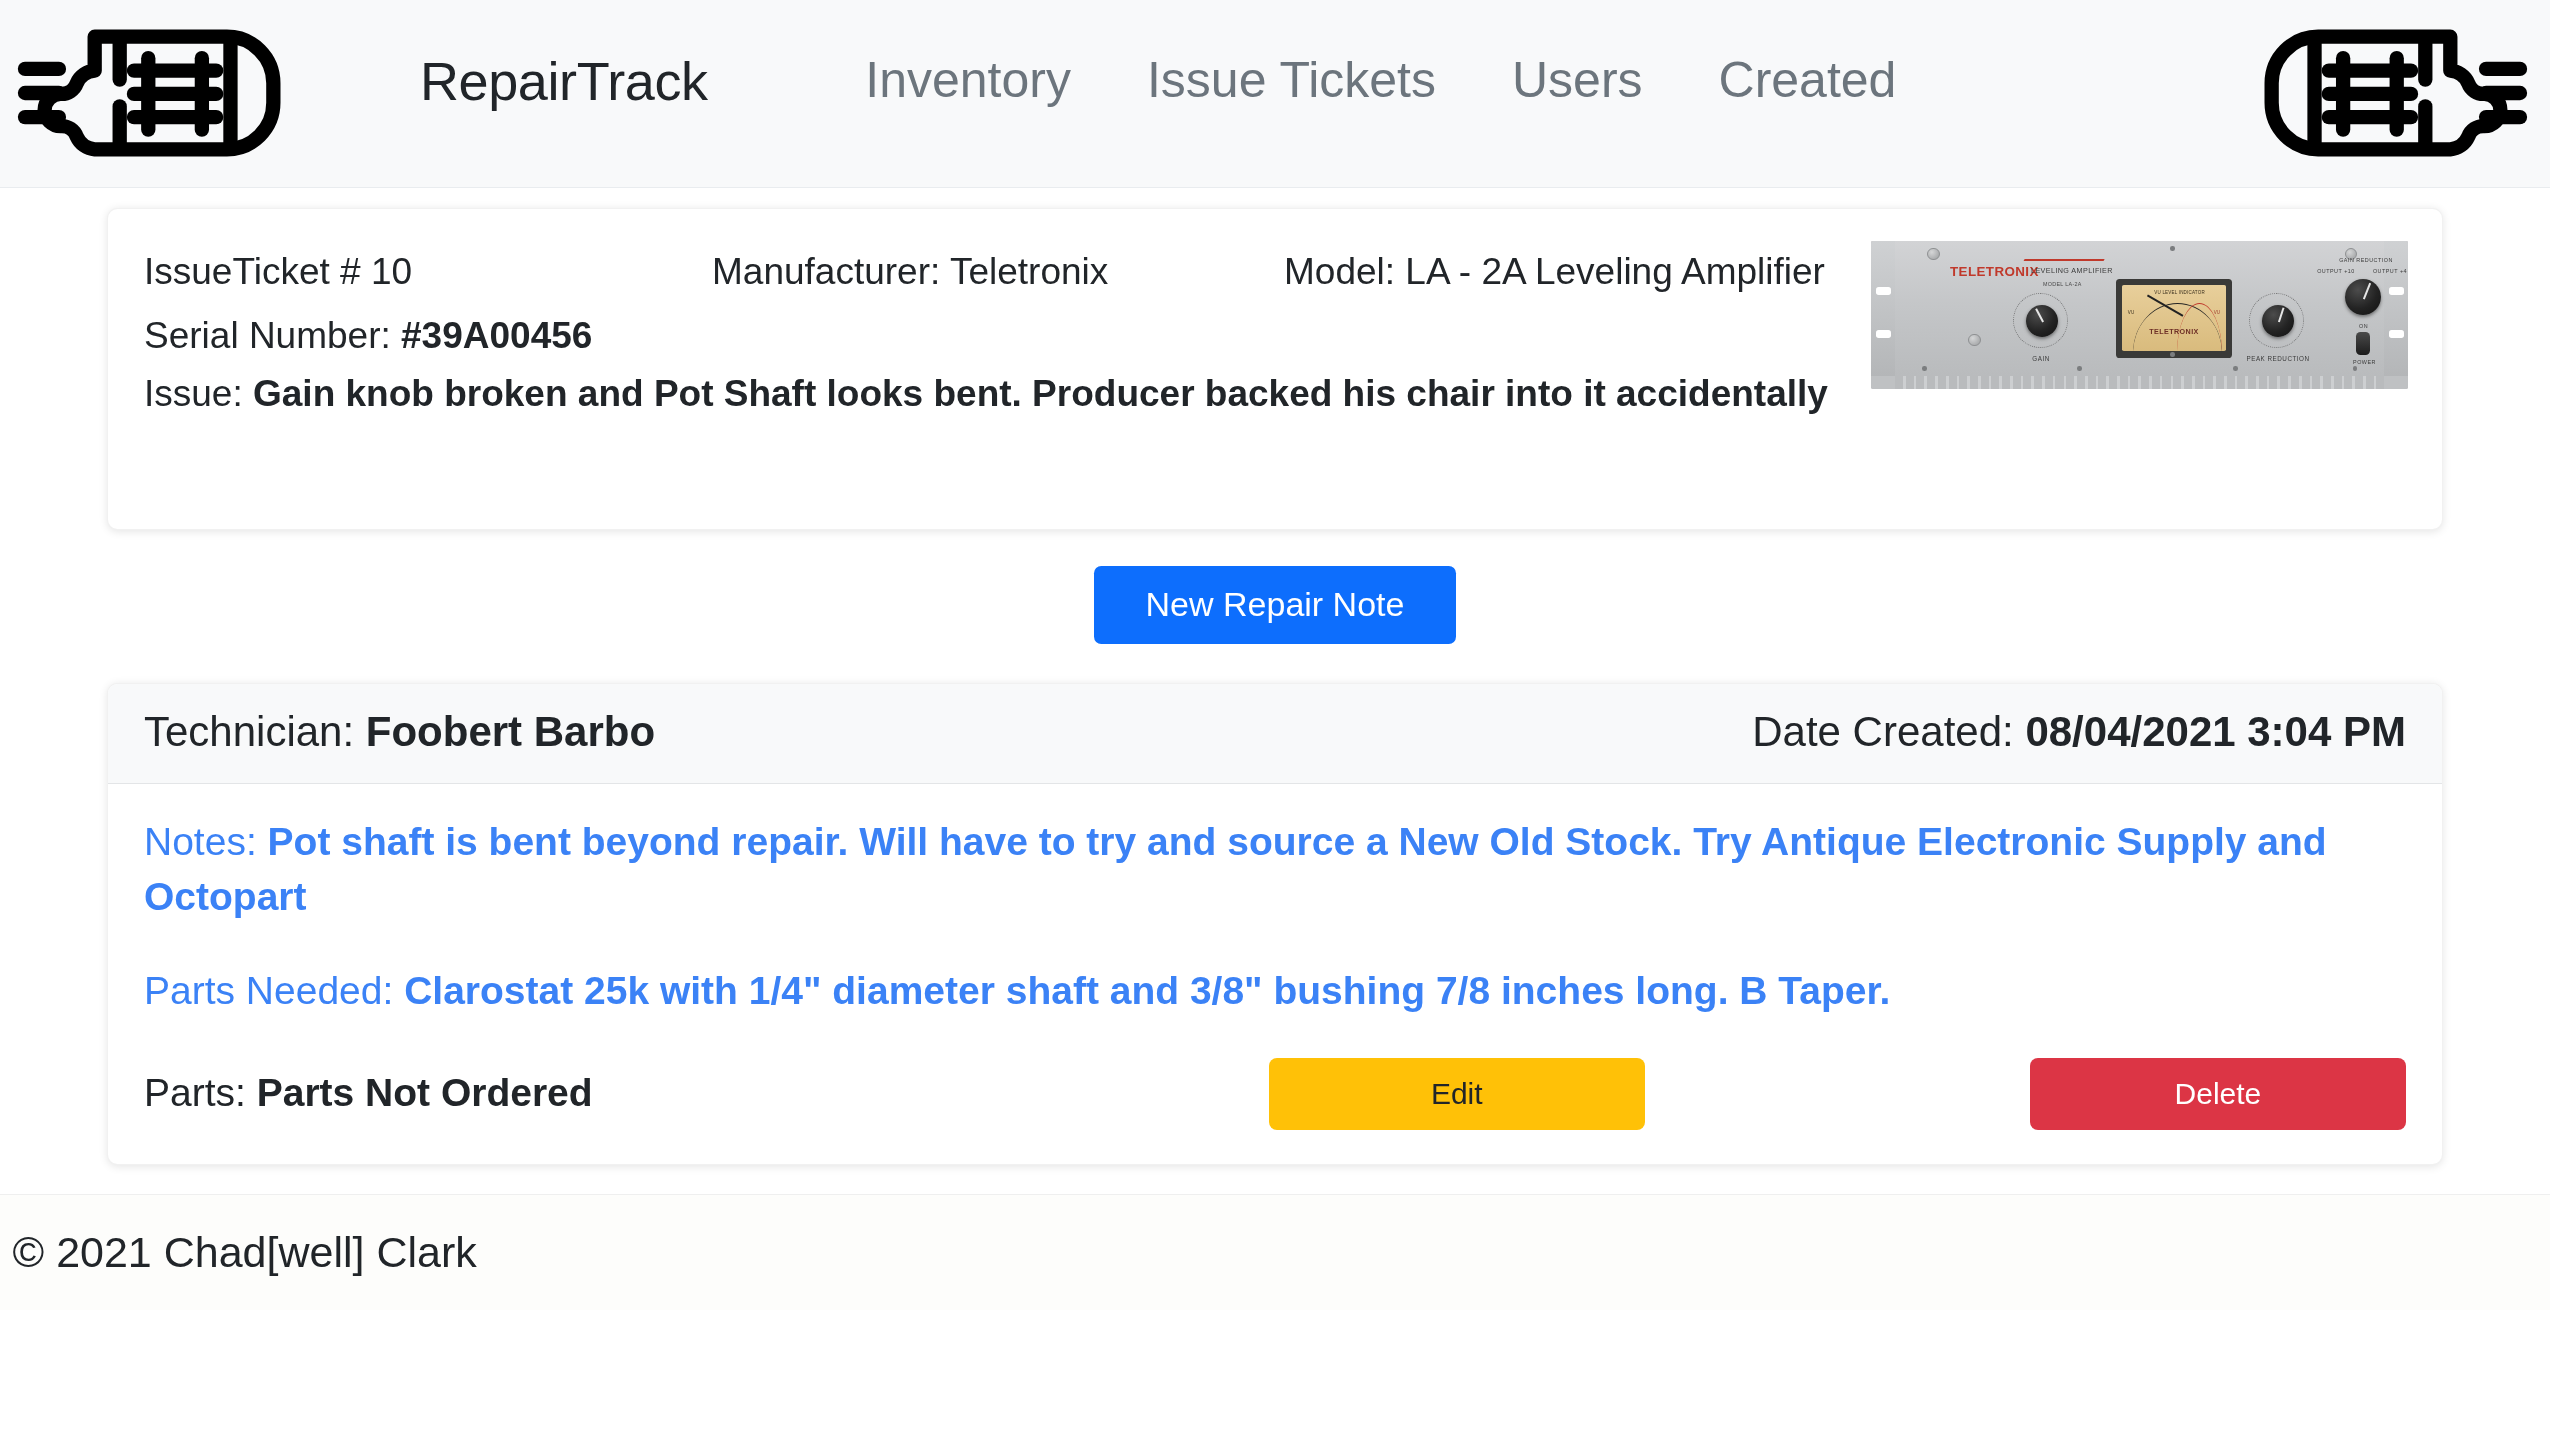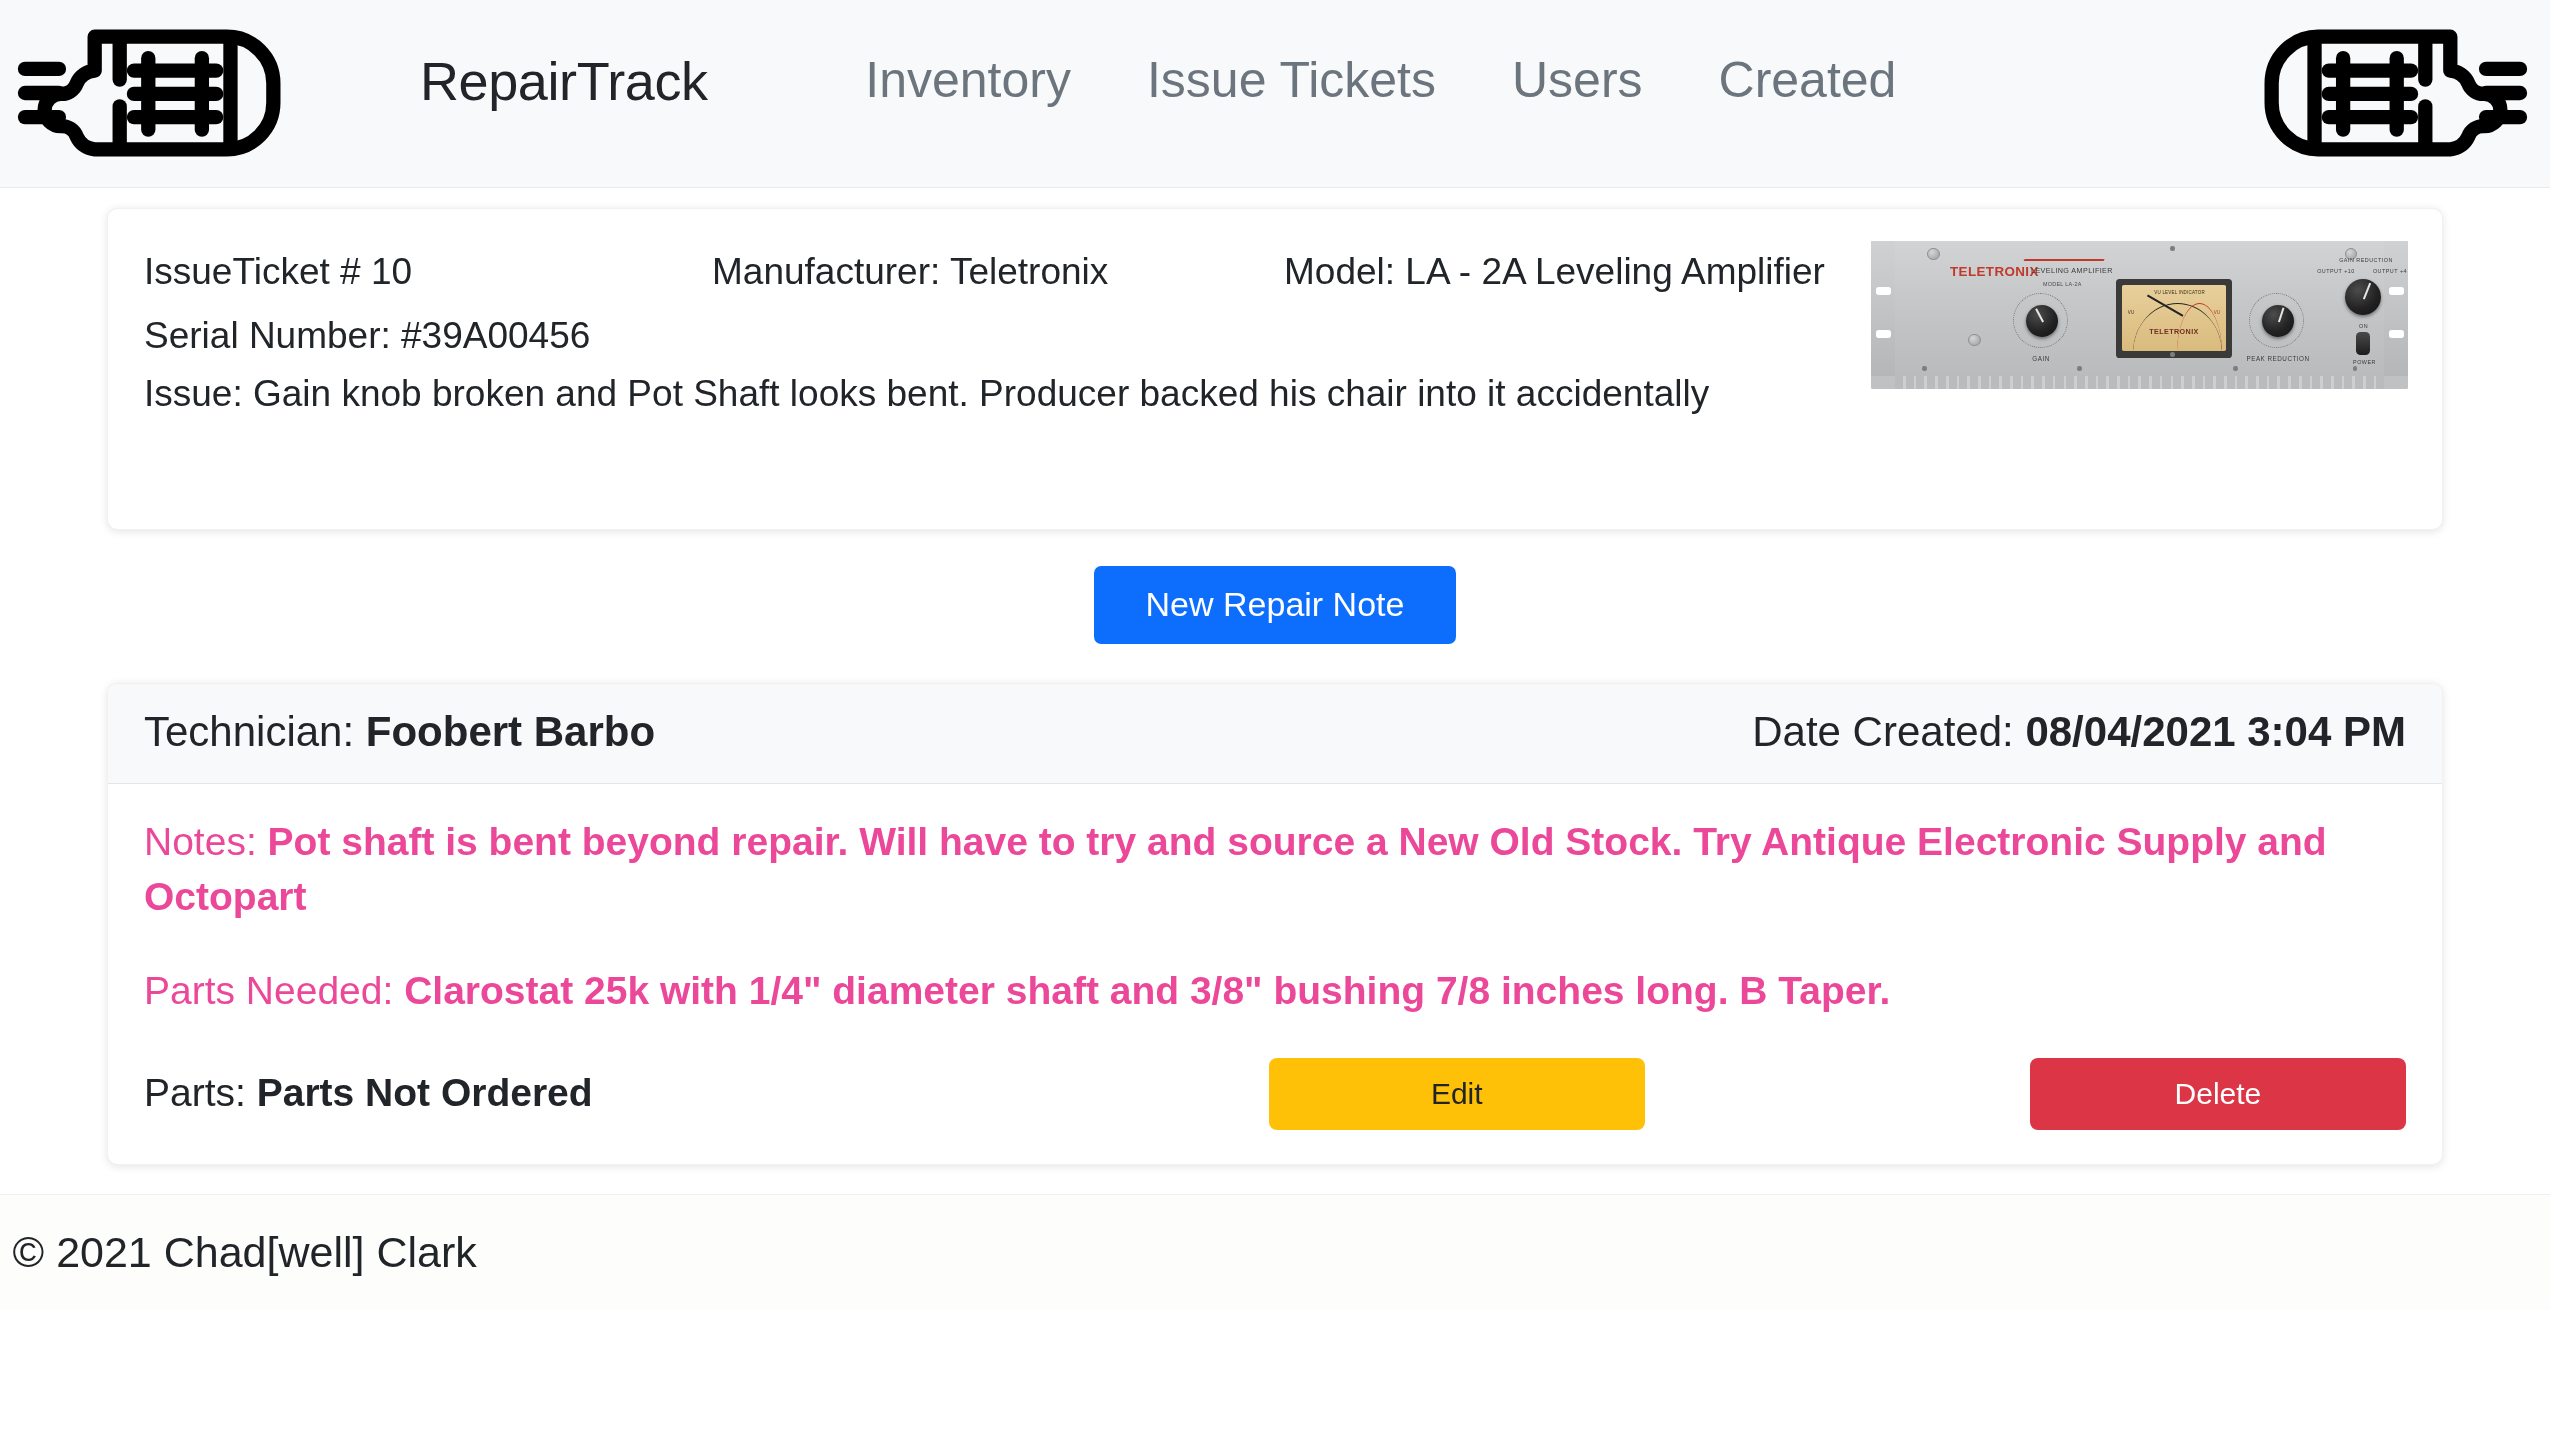--- a/index.html
+++ b/index.html
@@ -111,21 +111,21 @@
     background: #c9cbcc;
   }
 
   .ticket-lower {
     padding: 0 36px;
     margin-top: 10.7px;
     font-size: 37px;
     line-height: 1.55;
     color: #212529;
   }
-  .ticket-lower b { font-weight: 400; }
+  .ticket-lower b { font-weight: 700; }
 
   
   .btn-row {
     display: flex;
     justify-content: center;
     margin-top: 36px;
   }
   .btn {
     border: none;
     border-radius: 7.2px;
@@ -158,21 +158,21 @@
   }
   .note-header .nh b { font-weight: 700; }
   .nh-1 { width: 765px; }
   .nh-2 { width: 765px; }
   .nh-3 { flex: 1; text-align: right; }
 
   .note-body { padding: 30px 36px 34px 36px; }
   .note-line {
     font-size: 39px;
     line-height: 1.42;
-    color: #ec4899;
+    color: #3b82f6;
     margin-bottom: 39px;
   }
   .note-line b { font-weight: 700; }
   .note-line:last-of-type { margin-bottom: 0; }
 
   .note-footer {
     display: flex;
     align-items: center;
     margin-top: 7.2px;
   }

